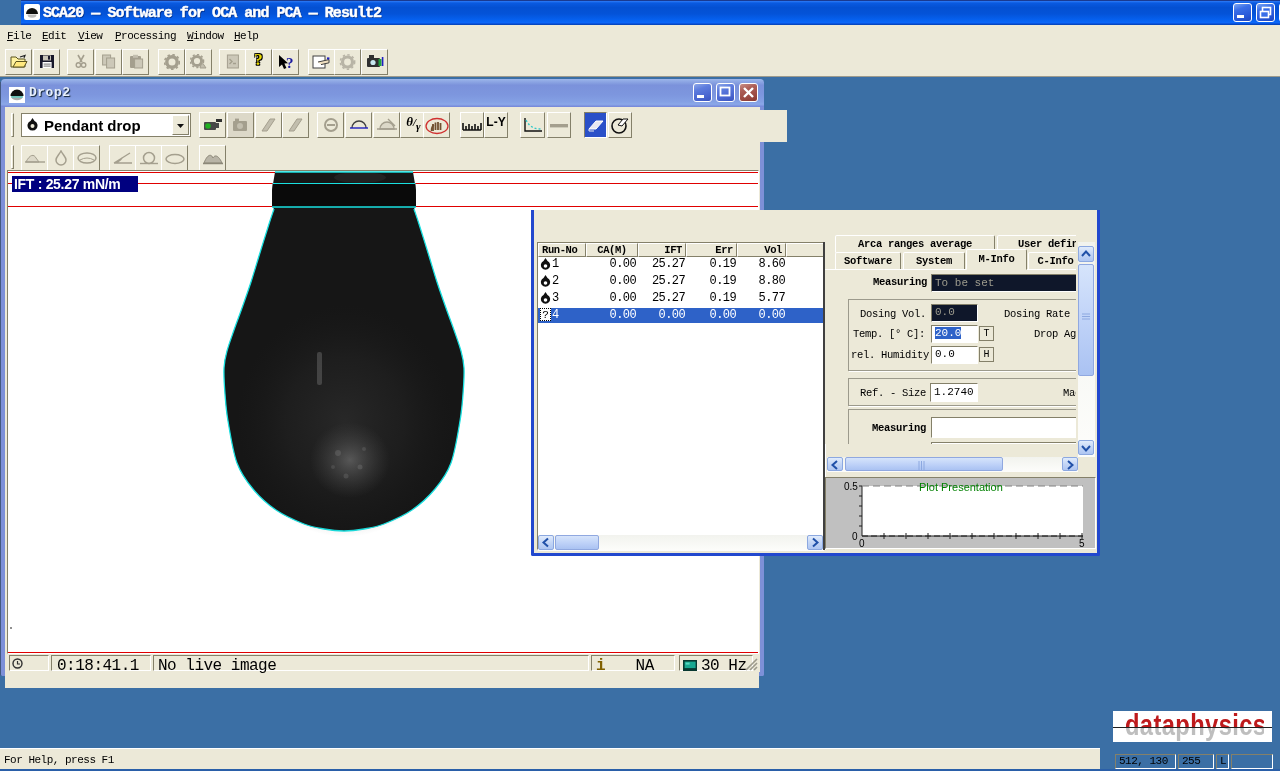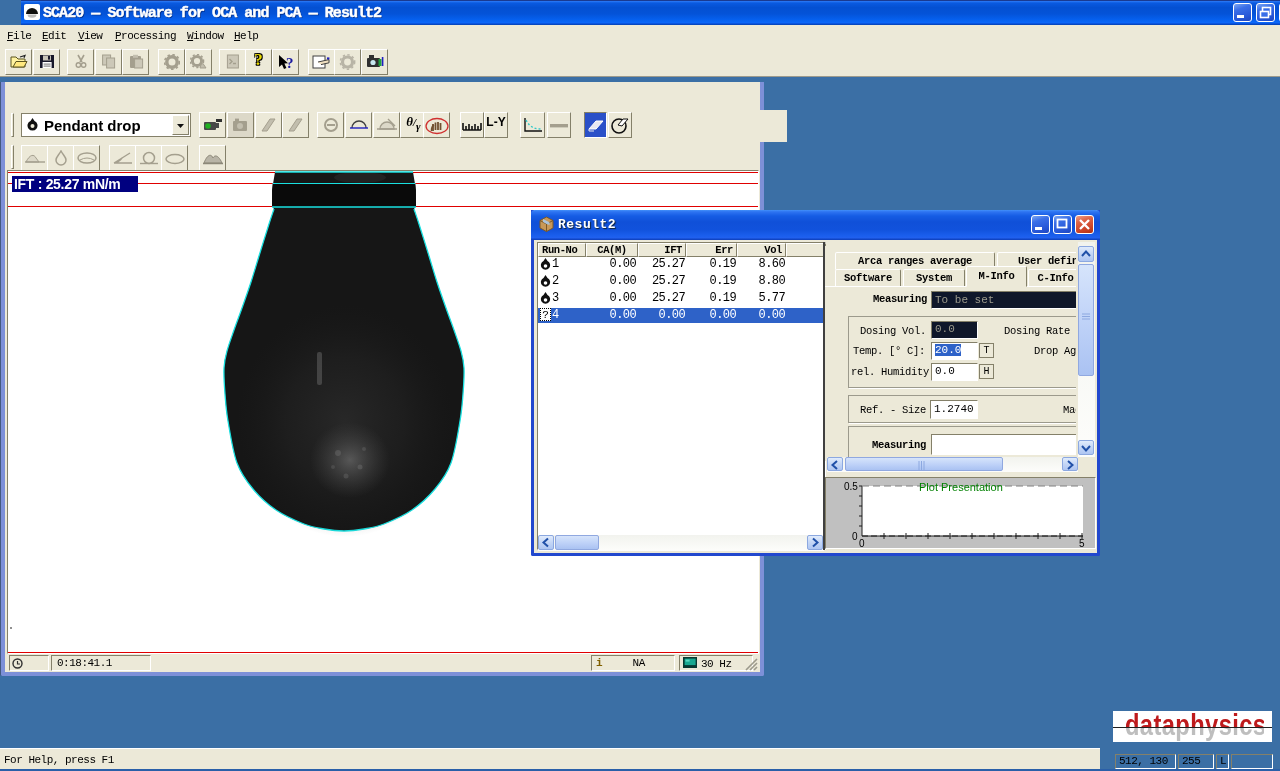--- a/index.html
+++ b/index.html
@@ -154,20 +154,43 @@
  <div class="tb" style="left:361px"><svg width="20" height="16">
         <rect x="2" y="4" width="13" height="9" rx="1" fill="#303030"></rect>
         <rect x="4" y="1" width="5" height="4" fill="#303030"></rect>
         <circle cx="8" cy="8.5" r="2.6" fill="#C8E8F0"></circle>
         <rect x="13.5" y="5" width="3" height="7" fill="#20A040"></rect>
         <rect x="16.8" y="3" width="1.6" height="9" fill="#2020C0"></rect>
       </svg></div>
 </div>
 
 <div class="abs" id="drop2">
+ <div class="abs" id="d2title">
+  <div class="abs" style="left:8px;top:8px;width:16px;height:16px;background:#fff"><svg width="16" height="16">
+          <path d="M1.5 9 A6.5 6.5 0 0 1 14.5 9 Z" fill="#101010"></path>
+          <path d="M2.5 10.8 A5.8 3.6 0 0 0 13.5 10.8 Z" fill="#AAA"></path>
+          <rect x="2.2" y="9.3" width="11.6" height="1.3" fill="#2FA89A"></rect>
+        </svg></div>
+  <div class="abs wtitle" style="left:28px;top:6px;color:#E6EEFA">Drop2</div>
+  <div class="abs xpb dim" style="left:692px;top:4px">
+        <svg width="17" height="17">
+          <rect x="3" y="11" width="7" height="3" fill="#fff"></rect>
+        </svg>
+      </div>
+  <div class="abs xpb dim" style="left:715px;top:4px">
+        <svg width="17" height="17">
+          <rect x="3.5" y="3.5" width="9" height="8" fill="none" stroke="#fff" stroke-width="1.8"></rect>
+        </svg>
+      </div>
+  <div class="abs xpb dimclose" style="left:738px;top:4px">
+        <svg width="17" height="17">
+          <path d="M4 4 L13 13 M13 4 L4 13" stroke="#fff" stroke-width="2.4"></path>
+        </svg>
+      </div>
+ </div>
 
  <div class="abs" style="left:0;top:28px;width:782px;height:32px;background:#ECE9D8">
   <div class="abs" style="left:6px;top:3px;width:3px;height:24px;border:1px solid;border-color:#fff #848069 #848069 #fff"></div>
   <div class="abs" style="left:16px;top:3px;width:170px;height:24px;background:#fff;border:1px solid #848069">
     <svg width="13" height="16" style="position:absolute;left:4px;top:3px">
           <path d="M6.5 1 L8.5 4 A5 5 0 1 1 4.5 4 Z" fill="#101010"></path>
           <circle cx="6.5" cy="9" r="2" fill="#ECE9D8"></circle>
         </svg>
     <span style="position:absolute;left:22px;top:3px;font:bold 15px 'Liberation Sans';letter-spacing:0">Pendant drop</span>
     <div class="abs" style="right:1px;top:1px;width:17px;height:20px;background:#ECE9D8;border:1px solid;border-color:#fff #848069 #848069 #fff"><svg width="15" height="18">
@@ -290,62 +313,40 @@
         <circle cx="352" cy="296" r="2.5" fill="#6A6A6A" opacity="0.5"></circle>
         <circle cx="338" cy="305" r="2.5" fill="#666" opacity="0.45"></circle>
         <circle cx="356" cy="278" r="2" fill="#666" opacity="0.45"></circle>
         <circle cx="325" cy="296" r="2" fill="#666" opacity="0.4"></circle>
    <rect x="309" y="181" width="5" height="33" rx="2" fill="#8A8A8A" opacity="0.35"></rect>
   </svg>
   <div class="abs" style="left:2px;top:456px;width:2px;height:2px;background:#909090"></div>
       <div class="abs" style="left:4px;top:5px;width:126px;height:16px;background:#000080;color:#fff;font:bold 14px 'Liberation Sans';line-height:16px;padding-left:2px;letter-spacing:-0.3px">IFT : 25.27 mN/m</div>
  </div>
 
- <div class="abs" style="left:0;top:573px;width:754px;height:17px;background:#ECE9D8;font-size:11px">
+ <div class="abs" style="left:0;top:573px;width:754px;height:33px;background:#ECE9D8;font-size:16px">
   <div class="abs" style="left:4px;top:0;width:40px;height:16px;border:1px solid;border-color:#848069 #fff #fff #848069"><svg width="13" height="13" style="margin:1px">
           <circle cx="6.5" cy="6.5" r="4.5" fill="none" stroke="#303030" stroke-width="1.4"></circle>
           <path d="M6.5 4 L6.5 7 L9 7" stroke="#303030" stroke-width="1.2" fill="none"></path>
         </svg></div>
   <div class="abs" style="left:46px;top:0;width:100px;height:16px;border:1px solid;border-color:#848069 #fff #fff #848069;padding:1px 0 0 5px;letter-spacing:-0.5px">0:18:41.1</div>
+  <div class="abs" style="left:148px;top:0;width:436px;height:16px;border:1px solid;border-color:#848069 #fff #fff #848069;padding:1px 0 0 4px;letter-spacing:-0.5px">No live image</div>
   <div class="abs" style="left:586px;top:0;width:84px;height:16px;border:1px solid;border-color:#848069 #fff #fff #848069;padding:1px 0 0 4px"><span style="color:#806000;font-weight:bold">i</span><span style="margin-left:30px;letter-spacing:-0.5px">NA</span></div>
   <div class="abs" style="left:674px;top:0;width:74px;height:16px;border:1px solid;border-color:#848069 #fff #fff #848069;padding:1px 0 0 3px"><svg width="14" height="11" style="vertical-align:-1px">
           <rect x="0" y="0" width="14" height="11" fill="#083830"></rect>
           <rect x="1.6" y="1.6" width="11" height="6.5" fill="#18A890"></rect>
           <rect x="2.6" y="2.6" width="4" height="2" fill="#58D8C0"></rect>
         </svg><span style="margin-left:4px;letter-spacing:-0.5px">30 Hz</span></div>
   <svg class="abs" style="right:1px;top:3px" width="13" height="13">
         <path d="M12 1 L1 12 M12 5 L5 12 M12 9 L9 12" stroke="#9C9A8C" stroke-width="1.6"></path>
       </svg>
  </div>
 </div>
 
 <div class="abs" id="result2">
- <div class="abs" id="r2title">
-  <div class="abs" style="left:7px;top:6px"><svg width="17" height="17">
-          <path d="M8.5 1 L15 4.5 L15 12 L8.5 15.5 L2 12 L2 4.5 Z" fill="#C89858" stroke="#7A5828"></path>
-          <path d="M2 4.5 L8.5 8 L15 4.5 M8.5 8 L8.5 15.5" stroke="#7A5828" fill="none"></path>
-          <path d="M5 3 L11.5 6.3 L11.5 9 L8.5 8 L5 6 Z" fill="#A8C8E8" opacity="0.9"></path>
-        </svg></div>
-  <div class="abs wtitle" style="left:27px;top:7px">Result2</div>
-  <div class="abs xpb" style="left:500px;top:5px">
-        <svg width="17" height="17">
-          <rect x="3" y="11" width="7" height="3" fill="#fff"></rect>
-        </svg>
-      </div>
-  <div class="abs xpb" style="left:522px;top:5px">
-        <svg width="17" height="17">
-          <rect x="3.5" y="3.5" width="9" height="8" fill="none" stroke="#fff" stroke-width="1.8"></rect>
-        </svg>
-      </div>
-  <div class="abs xpb close" style="left:544px;top:5px">
-        <svg width="17" height="17">
-          <path d="M4 4 L13 13 M13 4 L4 13" stroke="#fff" stroke-width="2.4"></path>
-        </svg>
-      </div>
- </div>
 
  <div class="abs" style="left:3px;top:32px;width:289px;height:308px;background:#fff;border:1px solid;border-color:#848069 #fff #fff #848069">
 
   <div class="hcell" style="left:0;width:48px;padding-left:3px">Run-No</div>
   <div class="hcell" style="left:48px;width:52px;text-align:center">CA(M)</div>
   <div class="hcell" style="left:100px;width:48px;text-align:right;padding-right:3px">IFT</div>
   <div class="hcell" style="left:148px;width:51px;text-align:right;padding-right:3px">Err</div>
   <div class="hcell" style="left:199px;width:49px;text-align:right;padding-right:3px">Vol</div>
   <div class="hcell" style="left:248px;width:40px"></div>
 
@@ -396,21 +397,21 @@
           <path d="M9 2.5 L4.5 6.5 L9 10.5" fill="none" stroke="#2050A8" stroke-width="2"></path>
         </svg></div>
   <div class="sthumb" style="left:17px;top:292px;width:44px;height:15px"></div>
   <div class="sbtn" style="left:269px;top:292px;width:16px;height:15px"><svg width="14" height="13">
           <path d="M5 2.5 L9.5 6.5 L5 10.5" fill="none" stroke="#2050A8" stroke-width="2"></path>
         </svg></div>
  </div>
 
  <div class="abs" style="left:289px;top:32px;width:2px;height:308px;background:#404040"></div>
 
- <div class="abs" style="left:291px;top:36px;width:251px;height:215px;background:#ECE9D8;overflow:hidden">
+ <div class="abs" style="left:291px;top:19px;width:251px;height:215px;background:#ECE9D8;overflow:hidden">
 
   <div class="tab" style="left:10px;top:6px;width:160px">Arca ranges average</div>
   <div class="tab" style="left:172px;top:6px;width:85px;text-align:left;padding-left:20px">User defin</div>
 
   <div class="tab" style="left:10px;top:23px;width:66px">Software</div>
   <div class="tab" style="left:78px;top:23px;width:62px">System</div>
   <div class="tab" style="left:141px;top:20px;width:61px;height:21px;padding-top:3px;z-index:2">M-Info</div>
   <div class="tab" style="left:203px;top:23px;width:55px">C-Info</div>
   <div class="abs" style="left:0px;top:40px;width:253px;height:175px;border-top:1px solid #fff"></div>
 

